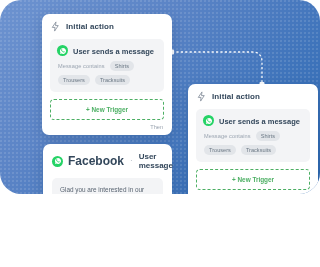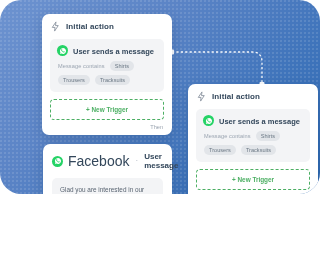--- a/index.html
+++ b/index.html
@@ -133,22 +133,22 @@
 
   
   .card-message { padding: 8px 9px 6px 9px; }
   .msg-head {
     display: flex;
     align-items: center;
     gap: 5px;
     margin-bottom: 8px;
   }
   .msg-head-title {
-    font-size: 14px;
-    font-weight: normal;
+    font-size: 12px;
+    font-weight: bold;
     color: #33475b;
   }
   .msg-dot {
     color: #b4bcc6;
     font-size: 8px;
     line-height: 1;
     margin: 0 1px;
   }
   .msg-head-sub {
     font-size: 8px;

